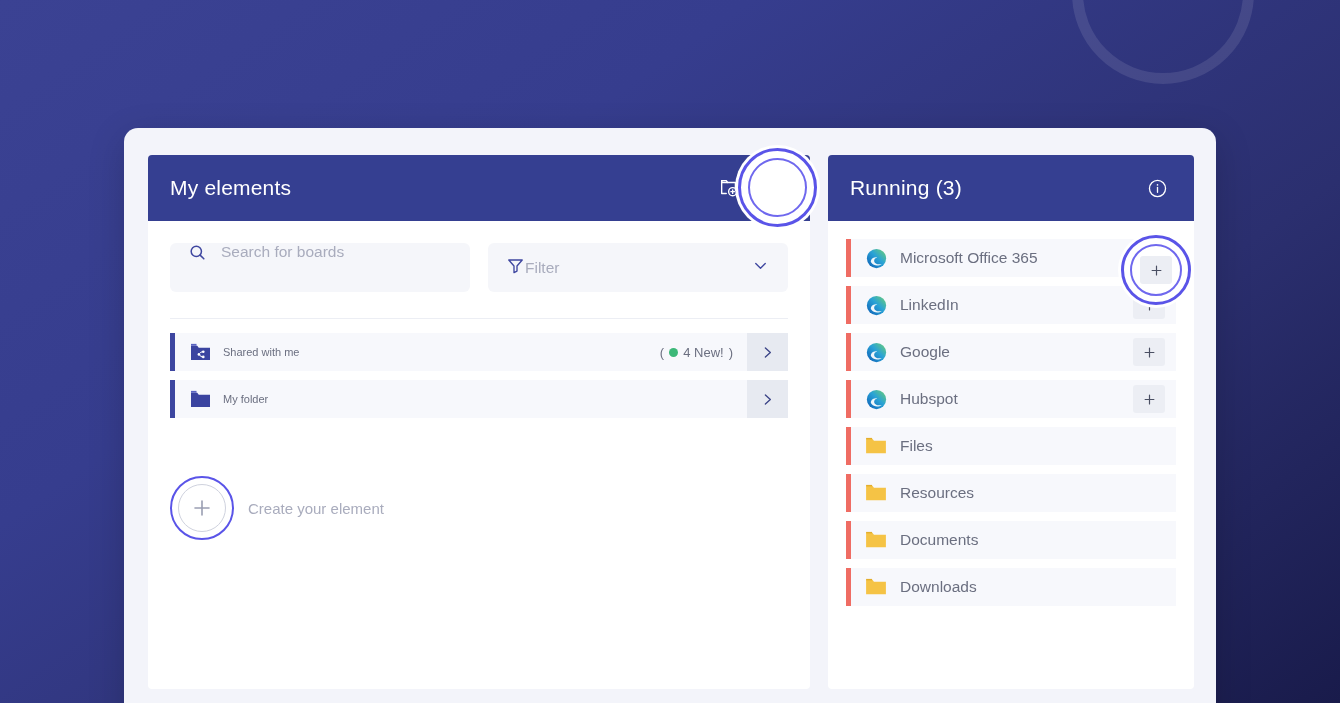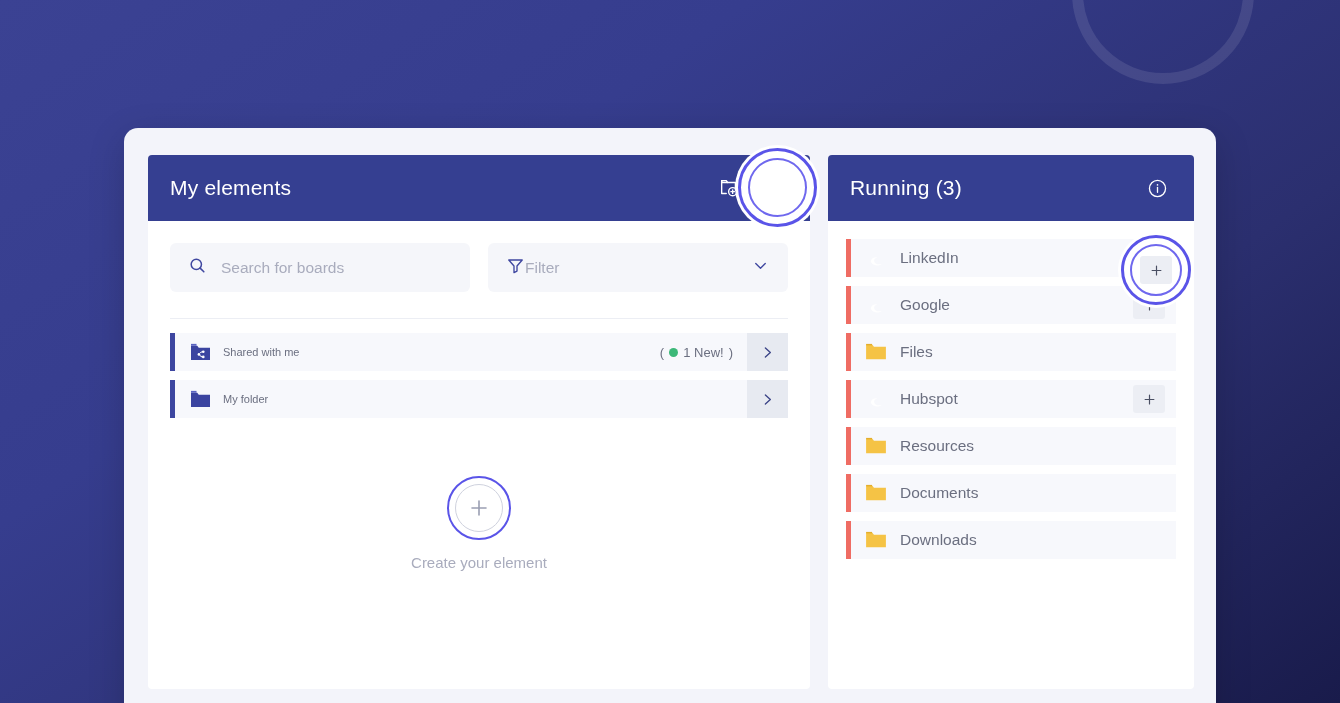--- a/index.html
+++ b/index.html
@@ -84,21 +84,21 @@
   }
   .panel-left .panel-body { height: 468px; padding: 22px; }
   .panel-right .panel-body { height: 468px; padding: 18px 18px 0 18px; }
 
   
   .controls { display: flex; gap: 18px; }
   .search-box {
     width: 306px; height: 49px;
     background: #f5f6fa;
     border-radius: 6px;
-    display: flex; align-items: center;
+    display: flex; 
     padding: 0 18px; gap: 14px;
   }
   .filter-box {
     width: 306px; height: 49px;
     background: #f5f6fa;
     border-radius: 6px;
     display: flex; align-items: center;
     padding: 0 18px; 
   }
   .ctrl-text {
@@ -134,21 +134,21 @@
   .lrow .chev {
     width: 41px; height: 38px;
     background: #e7eaf1;
     display: flex; align-items: center; justify-content: center;
     cursor: pointer;
   }
 
   
   .create-area {
     margin-top: 58px;
-    display: flex; flex-direction: column;
+    display: flex; flex-direction: row;
     align-items: center; gap: 14px;
   }
   .create-ring {
     width: 64px; height: 64px;
     border-radius: 50%;
     border: 2.5px solid #5a54e8;
     display: flex; align-items: center; justify-content: center;
     cursor: pointer;
   }
   .create-inner {
@@ -268,21 +268,21 @@
                     <circle cx="15.2" cy="16.1" r="1.55"></circle>
                   <rect x="11.3" y="11.0" width="3.4" height="1.05" transform="rotate(-31 11.3 11.0)"></rect>
                   <rect x="11.3" y="14.0" width="3.4" height="1.05" transform="rotate(31 11.3 14.0)"></rect>
                 </g>
               </svg>
             </span>
             <span class="lbl">Shared with me</span>
             <span class="badge">
               <span>(</span>
               <span class="dot"></span>
-              <span>1 New!</span>
+              <span>4 New!</span>
               <span>)</span>
             </span>
             <span class="chev">
               <svg width="17" height="17" viewBox="0 0 24 24" fill="none" stroke="#3b4487" stroke-width="1.9" stroke-linecap="round" stroke-linejoin="round">
                 <path d="M9 5.5l7 6.5-7 6.5"></path>
               </svg>
             </span>
           </div>
 
           <div class="lrow">
@@ -322,20 +322,41 @@
             <svg width="21" height="21" viewBox="0 0 24 24" fill="none" stroke="#ffffff" stroke-width="1.5" stroke-linecap="round">
               <circle cx="12" cy="12" r="9.2"></circle>
               <path d="M12 10.8v5.6"></path>
                 <circle cx="12" cy="7.9" r="0.95" fill="#ffffff" stroke="none"></circle>
             </svg>
           </div>
         </div>
 
         <div class="panel-body">
 
+          <div class="rrow">
+            <span class="ico">
+              <svg width="21" height="21" viewBox="0 0 24 24">
+                <defs>
+                  <linearGradient id="eg1" x1="0" y1="1" x2="1" y2="0">
+                    <stop offset="0" stop-color="#0b5cb5"></stop>
+                      <stop offset="0.55" stop-color="#2aa3d6"></stop>
+                      <stop offset="1" stop-color="#6fd16f"></stop>
+                  </linearGradient>
+                </defs>
+                <circle cx="12" cy="12" r="11" fill="url(#eg1)"></circle>
+                <path d="M6.2 16.8c2.5 3.6 8.3 4.2 11.8 1.4-4.2 1.2-7.9-.1-8.6-2.8-.6-2.5 1.4-4.3 3.4-4.6-3.2-.5-6.2 1.1-7.1 3.4-.4 1-.2 1.9.5 2.6z" fill="#ffffff" opacity="0.93"></path>
+              </svg>
+            </span>
+            <span class="lbl">Microsoft Office 365</span>
+            <span class="plus">
+              <svg width="15" height="15" viewBox="0 0 24 24" stroke="#4a4f63" stroke-width="1.9" stroke-linecap="round">
+                <path d="M12 5v14M5 12h14"></path>
+              </svg>
+            </span>
+          </div>
 
           <div class="rrow">
             <span class="ico">
               <svg width="21" height="21" viewBox="0 0 24 24">
                 <circle cx="12" cy="12" r="11" fill="url(#eg1)"></circle>
                 <path d="M6.2 16.8c2.5 3.6 8.3 4.2 11.8 1.4-4.2 1.2-7.9-.1-8.6-2.8-.6-2.5 1.4-4.3 3.4-4.6-3.2-.5-6.2 1.1-7.1 3.4-.4 1-.2 1.9.5 2.6z" fill="#ffffff" opacity="0.93"></path>
               </svg>
             </span>
             <span class="lbl">LinkedIn</span>
             <span class="plus">
@@ -355,41 +376,41 @@
             <span class="lbl">Google</span>
             <span class="plus">
               <svg width="15" height="15" viewBox="0 0 24 24" stroke="#4a4f63" stroke-width="1.9" stroke-linecap="round">
                 <path d="M12 5v14M5 12h14"></path>
               </svg>
             </span>
           </div>
 
           <div class="rrow">
             <span class="ico">
-              <svg width="22" height="18" viewBox="0 0 24 20">
-                <path d="M1 2h7l1.7 2.3H23V18H1z" fill="#f5c345"></path>
-                <path d="M1 1h6.6v1.6H1z" fill="#e3ae2c"></path>
-              </svg>
-            </span>
-            <span class="lbl">Files</span>
-          </div>
-
-          <div class="rrow">
-            <span class="ico">
               <svg width="21" height="21" viewBox="0 0 24 24">
                 <circle cx="12" cy="12" r="11" fill="url(#eg1)"></circle>
                 <path d="M6.2 16.8c2.5 3.6 8.3 4.2 11.8 1.4-4.2 1.2-7.9-.1-8.6-2.8-.6-2.5 1.4-4.3 3.4-4.6-3.2-.5-6.2 1.1-7.1 3.4-.4 1-.2 1.9.5 2.6z" fill="#ffffff" opacity="0.93"></path>
               </svg>
             </span>
             <span class="lbl">Hubspot</span>
             <span class="plus">
               <svg width="15" height="15" viewBox="0 0 24 24" stroke="#4a4f63" stroke-width="1.9" stroke-linecap="round">
                 <path d="M12 5v14M5 12h14"></path>
               </svg>
             </span>
+          </div>
+
+          <div class="rrow">
+            <span class="ico">
+              <svg width="22" height="18" viewBox="0 0 24 20">
+                <path d="M1 2h7l1.7 2.3H23V18H1z" fill="#f5c345"></path>
+                <path d="M1 1h6.6v1.6H1z" fill="#e3ae2c"></path>
+              </svg>
+            </span>
+            <span class="lbl">Files</span>
           </div>
 
           <div class="rrow">
             <span class="ico">
               <svg width="22" height="18" viewBox="0 0 24 20">
                 <path d="M1 2h7l1.7 2.3H23V18H1z" fill="#f5c345"></path>
                 <path d="M1 1h6.6v1.6H1z" fill="#e3ae2c"></path>
               </svg>
             </span>
             <span class="lbl">Resources</span>

